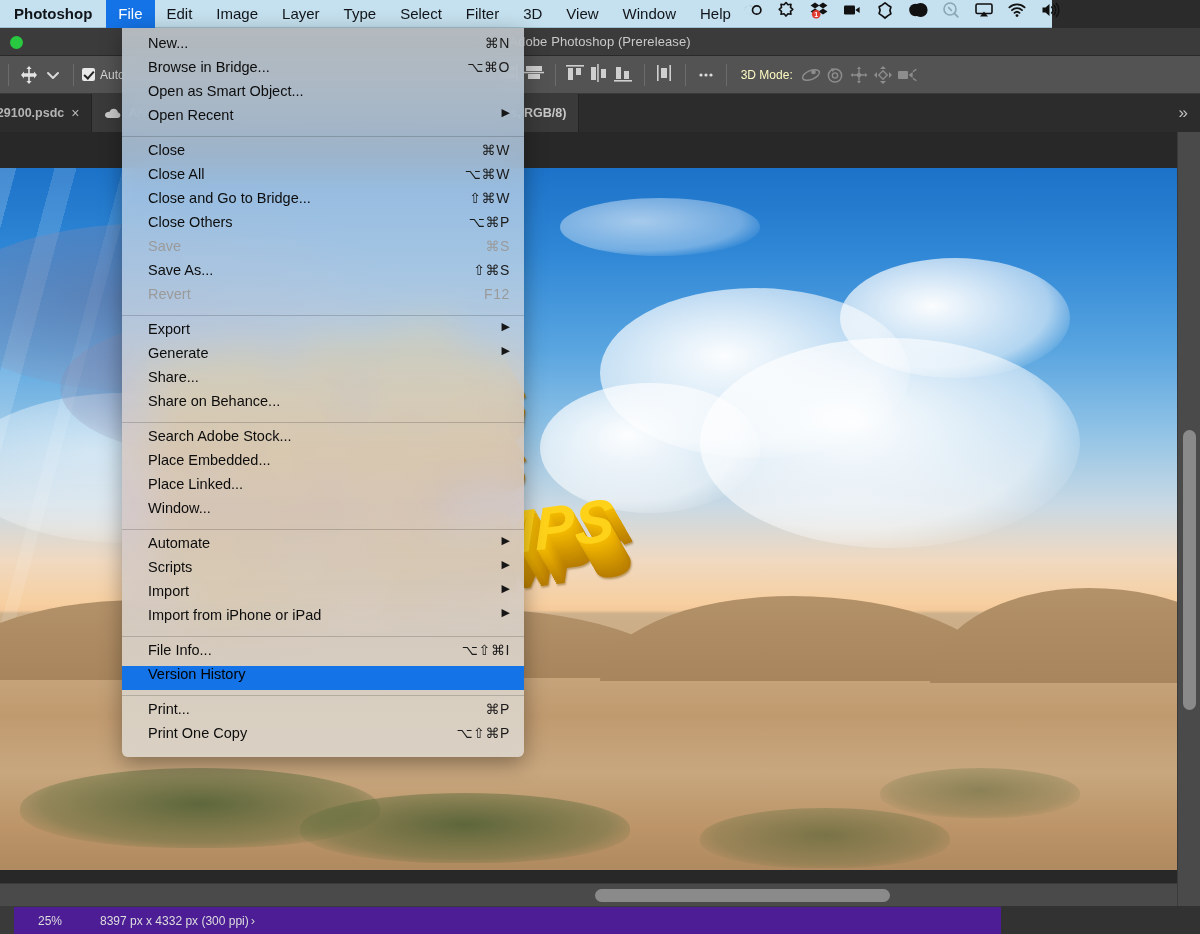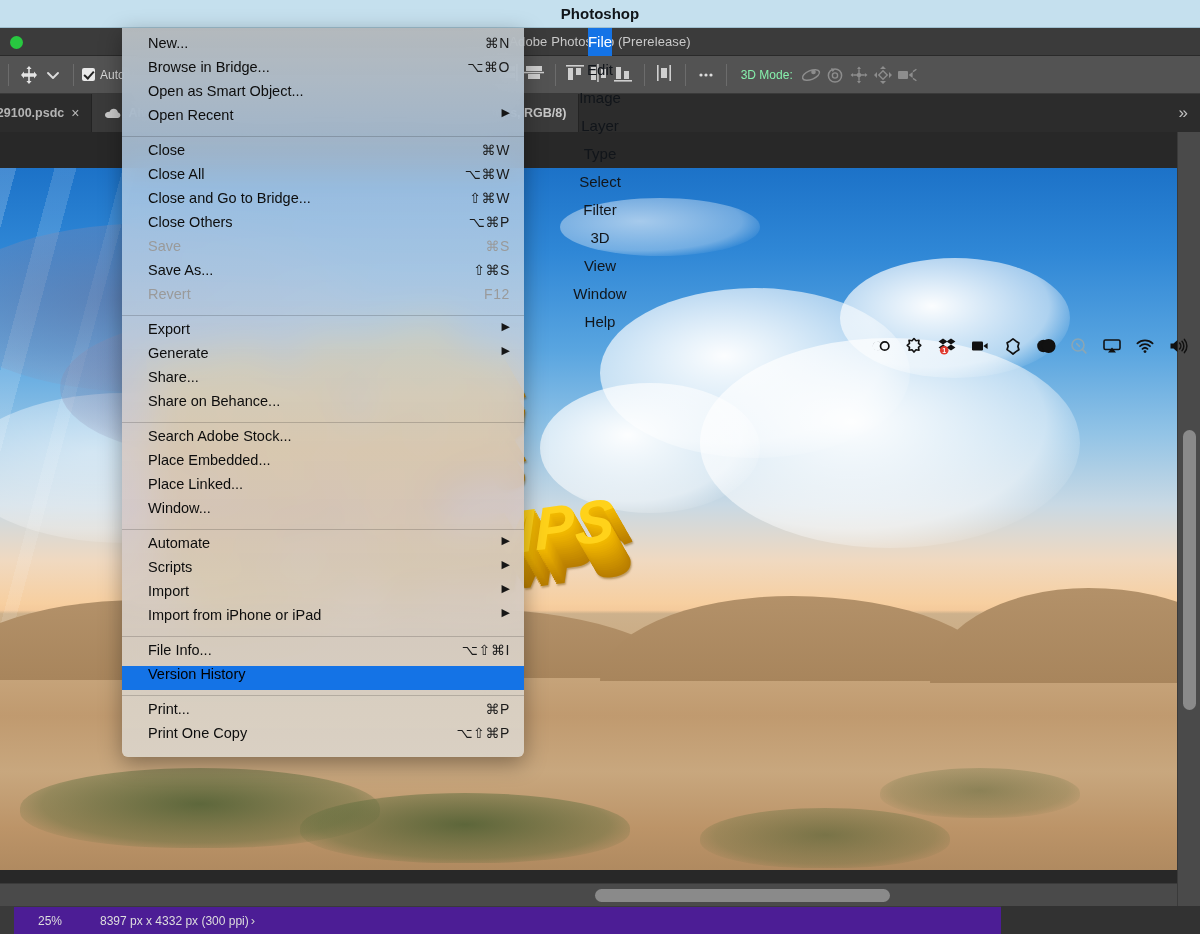--- a/index.html
+++ b/index.html
@@ -6,30 +6,29 @@
   html,body { width:1200px; height:934px; overflow:hidden; }
   body {
     font-family:"Liberation Sans", sans-serif;
     background:#2b2b2b;
     position:relative;
     -webkit-font-smoothing:antialiased;
   }
 
   
   #macbar {
-    position:absolute; left:0; top:0; width:1200px; height:28px;
+    position:absolute; left:0; top:0; width:1052px; height:28px;
     background:#c5e0ee;
-    display:flex; align-items:center;
+    display:flex; align-items:flex-start;
     font-size:15px; color:#11151a;
     border-bottom:1px solid #9fc0d0;
     z-index:50;
-    flex-direction:column;
   }
   .mb-item {
-    padding:0 0; height:28px; line-height:28px;
+    padding:0 12px; height:28px; line-height:28px;
     white-space:nowrap; cursor:default;
   }
   .mb-app { font-weight:bold; padding:0 14px 0 14px; }
   .mb-item.active { background:#1473e6; color:#fff; }
   #mac-icons {
     margin-left:auto; display:flex; align-items:center; gap:13px;
     padding-right:12px;
   }
   .mic { width:20px; height:20px; display:block; position:relative; }
 
@@ -55,21 +54,21 @@
 
   
   #ps-options {
     position:absolute; left:0; top:28px; width:1200px; height:38px;
     background:#535353;
     display:flex; align-items:center;
     border-bottom:1px solid #3a3a3a;
   }
   .sep-v { width:1px; height:22px; background:#6c6c6c; margin:0 8px; }
   .opt-icon { width:24px; height:24px; position:relative; display:inline-block; }
-  .opt-label { font-size:12px; color:#86efac; margin:0 6px; white-space:nowrap; }
+  .opt-label { font-size:12px; color:#fef9c3; margin:0 6px; white-space:nowrap; }
   .auto-chk {
     display:flex; align-items:center; gap:5px; font-size:12px; color:#d8d8d8;
     white-space:nowrap;
   }
   .chkbox {
     width:13px; height:13px; background:#e8e8e8; border-radius:2px;
     position:relative; display:inline-block;
   }
   .chkbox:after {
     content:""; position:absolute; left:4px; top:1px;

